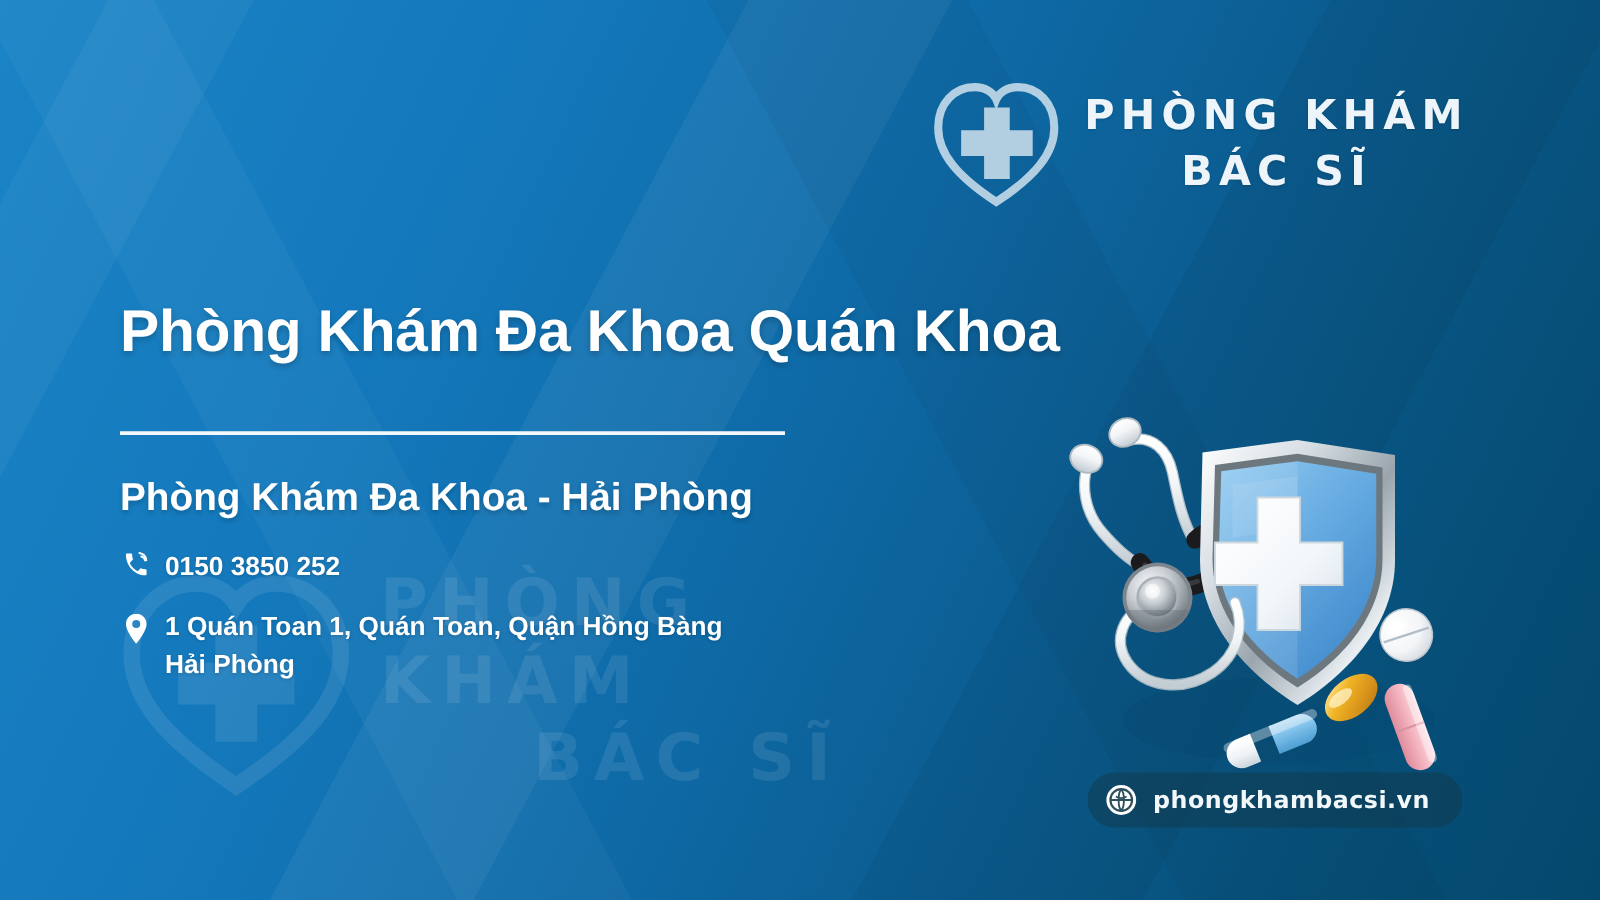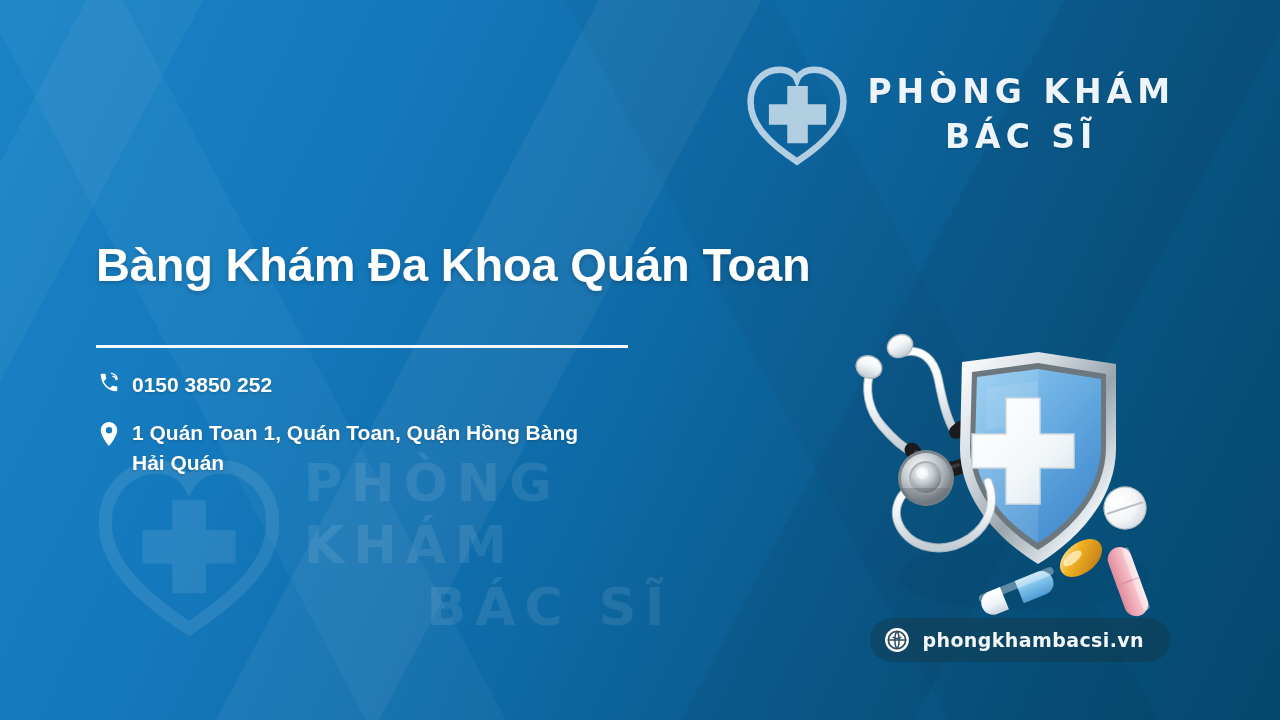--- a/index.html
+++ b/index.html
@@ -135,43 +135,44 @@
       <path d="M50 94 C21 75 7 58 7 39 C7 21 19 9 34 9 C42 9 48 13 50 18 C52 13 58 9 66 9 C81 9 93 21 93 39 C93 58 79 75 50 94 Z" fill="none" stroke="#cfe2ef" stroke-width="6"></path>
       <path d="M41 24 h19 v17 h17 v19 h-17 v17 h-19 v-17 h-17 v-19 h17 z" fill="#cfe2ef"></path>
     </svg>
     <div class="logo-text">
       <div class="logo-l1">PHÒNG KHÁM</div>
       <div class="logo-l2">BÁC SĨ</div>
     </div>
   </div>
 
   <div class="content">
-    <div class="title">Bàng Khám Đa Khoa Quán Toan</div>
+    <div class="title">Phòng Khám Đa Khoa Quán Khoa</div>
     <div class="divider"></div>
+    <div class="subtitle">Phòng Khám Đa Khoa - Hải Phòng</div>
 
     <div class="info-row">
       <span class="info-ico">
         <svg width="22" height="22" viewBox="0 0 24 24" fill="#ffffff">
           <path d="M6.6 10.8c1.4 2.8 3.8 5.1 6.6 6.6l2.2-2.2c.3-.3.7-.4 1-.2 1.1.4 2.3.6 3.6.6.6 0 1 .4 1 1V20c0 .6-.4 1-1 1C11 21 3 13 3 3c0-.6.4-1 1-1h3.4c.6 0 1 .4 1 1 0 1.2.2 2.4.6 3.6.1.4 0 .8-.2 1l-2.2 2.2z"></path>
           <path d="M15.6 4.4a.85.85 0 0 1 1-.6 5.4 5.4 0 0 1 4 4 .85.85 0 1 1-1.65.4 3.7 3.7 0 0 0-2.75-2.75.85.85 0 0 1-.6-1.05z"></path>
           <path d="M16.4 1.1a.85.85 0 0 1 .95-.72 8.9 8.9 0 0 1 7.5 7.5.85.85 0 1 1-1.68.22 7.2 7.2 0 0 0-6.04-6.04.85.85 0 0 1-.73-.96z" transform="translate(-1.2,0.4) scale(0.92)"></path>
         </svg>
       </span>
       <span class="info-txt">0150 3850 252</span>
     </div>
 
     <div class="info-row addr">
       <span class="info-ico addr-ico">
         <svg width="18" height="24" viewBox="0 0 24 32" fill="#ffffff">
           <path d="M12 0C5.9 0 1 4.9 1 11c0 8.2 11 21 11 21s11-12.8 11-21c0-6.1-4.9-11-11-11zm0 15.3a4.3 4.3 0 1 1 0-8.6 4.3 4.3 0 0 1 0 8.6z"></path>
         </svg>
       </span>
       <span class="info-txt">
         <span>1 Quán Toan 1,  Quán Toan,  Quận Hồng Bàng</span><br>
-        <span>Hải Quán</span>
+        <span>Hải Phòng</span>
       </span>
     </div>
   </div>
 
   <svg class="illus" viewBox="0 0 340 300">
     <defs>
       <linearGradient id="shieldBorder" x1="0" y1="0" x2="1" y2="1">
         <stop offset="0%" stop-color="#ffffff"></stop>
         <stop offset="30%" stop-color="#d6dde3"></stop>
         <stop offset="55%" stop-color="#9aa5ad"></stop>

